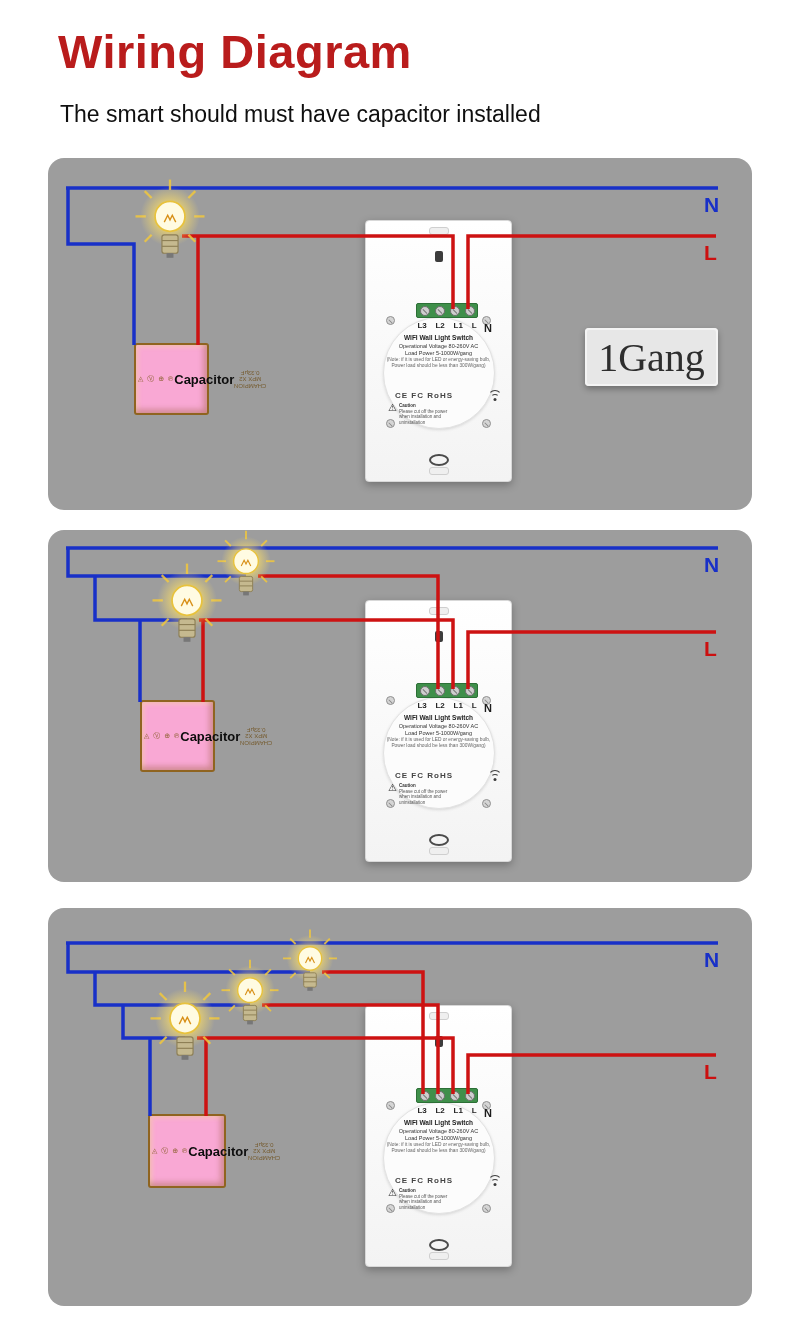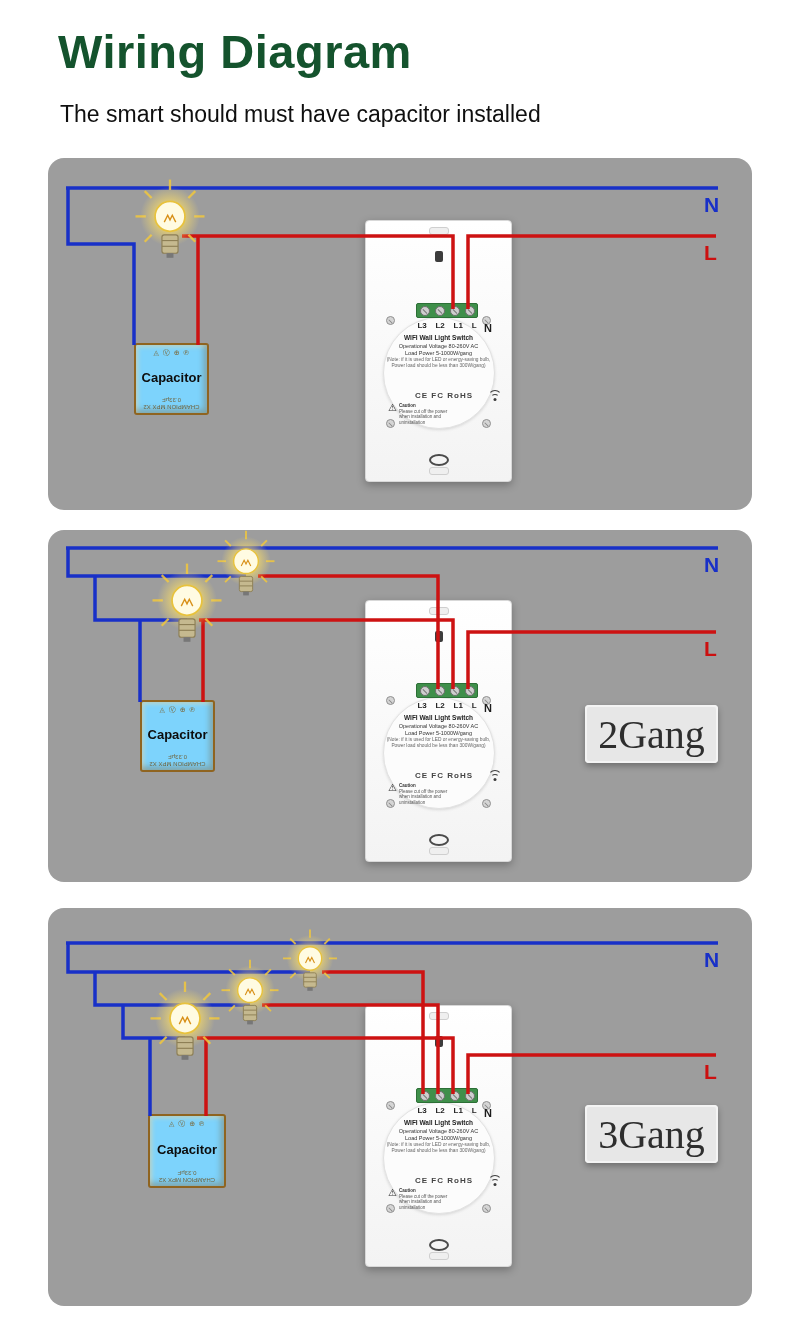--- a/index.html
+++ b/index.html
@@ -1,35 +1,35 @@
 <!DOCTYPE html>
 <html><head>
 <meta charset="utf-8">
 <style>
   html,body{margin:0;padding:0}
   body{width:800px;height:1325px;background:#ffffff;font-family:"Liberation Sans",sans-serif;position:relative;overflow:hidden}
 
-  .hdr-title{position:absolute;left:58px;top:24px;font-size:47px;font-weight:800;color:#14532d;letter-spacing:.5px}
+  .hdr-title{position:absolute;left:58px;top:24px;font-size:47px;font-weight:800;color:#b91c1c;letter-spacing:.5px}
   .hdr-sub{position:absolute;left:60px;top:101px;font-size:23px;color:#0f0f0f}
 
   .panel{position:absolute;left:48px;width:704px;background:#9d9d9d;border-radius:16px}
   #p1{top:158px;height:352px}
   #p2{top:530px;height:352px}
   #p3{top:908px;height:398px}
 
   .wires{position:absolute;left:0;top:0;z-index:3;pointer-events:none}
 
   .wlabel{position:absolute;z-index:4;font-weight:bold;font-size:21px;line-height:1}
   .wlabel.n{color:#1830c8}
   .wlabel.l{color:#cc1010}
 
   
-  .cap{position:absolute;z-index:2;background:#7dd3fc;border:2px solid #8f6420;border-radius:3px;
+  .cap{position:absolute;z-index:2;background:#f9a8d4;border:2px solid #8f6420;border-radius:3px;
        box-shadow:inset -3px -3px 6px rgba(120,70,10,.35),inset 2px 2px 4px rgba(255,230,170,.5);
-       display:flex;flex-direction:column;align-items:center;justify-content:space-between;padding:3px 2px;box-sizing:border-box}
+       display:flex;flex-direction:row;align-items:center;justify-content:space-between;padding:3px 2px;box-sizing:border-box}
   .cap .top{font-size:7px;color:#7a5414;opacity:.85;letter-spacing:1px;white-space:nowrap}
   .cap .lbl{font-size:13px;font-weight:bold;color:#0d0d0d;white-space:nowrap}
   .cap .bot{font-size:6px;color:#6b4a12;opacity:.8;transform:rotate(180deg);text-align:center;line-height:1.1}
 
   
   .badge{position:absolute;width:133px;height:58px;z-index:2;background:#e7e7e7;border-radius:4px;
          display:flex;align-items:center;justify-content:center;
          font-family:"Liberation Serif",serif;font-size:40px;color:#2e2e2e;
          box-shadow:0 3px 6px rgba(0,0,0,.3),inset 0 0 0 2px #f4f4f4}
 
@@ -46,21 +46,21 @@
   .d-terms{position:absolute;left:50px;top:82px;width:62px;height:15px;background:#3f8f4a;border:1px solid #2c6f36;border-radius:2px;
            display:flex;align-items:center;justify-content:space-around;box-sizing:border-box}
   .d-screw{width:10px;height:10px;border-radius:50%;background:#cfcfcf;border:1px solid #6e6e6e;position:relative;box-sizing:border-box}
   .d-screw::after{content:"";position:absolute;left:1px;right:1px;top:50%;height:1px;background:#777;transform:rotate(45deg)}
   .d-tlabels{position:absolute;left:47px;top:100px;width:68px;display:flex;justify-content:space-around;font-size:8px;font-weight:bold;color:#222}
   .d-n{position:absolute;left:118px;top:101px;font-size:11px;font-weight:bold;color:#1c1c1c}
   .d-title{position:absolute;left:0;right:0;top:113px;text-align:center;font-size:6.5px;font-weight:bold;color:#222}
   .d-l1{position:absolute;left:0;right:0;top:122px;text-align:center;font-size:5.5px;color:#333}
   .d-l2{position:absolute;left:0;right:0;top:129px;text-align:center;font-size:5.5px;color:#333}
   .d-note{position:absolute;left:18px;right:18px;top:136px;text-align:center;font-size:4.8px;color:#666;line-height:1.25}
-  .d-marks{position:absolute;left:43px;top:170px;width:70px;text-align:center;font-size:8px;font-weight:bold;color:#444;letter-spacing:1px}
+  .d-marks{position:absolute;left:23px;top:170px;width:70px;text-align:center;font-size:8px;font-weight:bold;color:#444;letter-spacing:1px}
   .d-caution{position:absolute;left:22px;top:182px;width:66px;display:flex;gap:2px;align-items:flex-start}
   .d-caution .tri{font-size:10px;line-height:1;color:#333}
   .d-caution .txt{font-size:4.5px;color:#555;line-height:1.25}
   .d-caution .ct{font-weight:bold;color:#333;display:block}
   .wifi{position:absolute;left:121px;top:169px;width:16px;height:14px}
   .wifi i{position:absolute;left:50%;transform:translateX(-50%);border-style:solid;border-color:#3c3c3c transparent transparent transparent;border-radius:50%;box-sizing:border-box}
   .wifi i.a1{width:14px;height:14px;top:0;border-width:1.6px}
   .wifi i.a2{width:8px;height:8px;top:3.5px;border-width:1.6px}
   .wifi i.dot{width:3px;height:3px;top:8px;background:#3c3c3c;border:none;border-radius:50%}
   .d-oval{position:absolute;left:50%;bottom:15px;transform:translateX(-50%);width:16px;height:8px;border:2px solid #4a4a4a;border-radius:50%}
@@ -114,20 +114,21 @@
     <div class="d-oval"></div>
     <div class="d-slot bot"></div>
   </div>
 
   <div class="cap" style="left:86px;top:185px;width:75px;height:72px">
     <div class="top">◬ Ⓥ ⊕ ℗</div>
     <div class="lbl">Capacitor</div>
     <div class="bot">CHAMPION MPX X2 0.33μF</div>
   </div>
 
+  <div class="badge" style="left:537px;top:170px">1Gang</div>
   <span class="wlabel n" style="left:656px;top:36px">N</span>
   <span class="wlabel l" style="left:656px;top:84px">L</span>
 
   <svg class="wires" width="704" height="352" viewBox="0 0 704 352">
     <defs>
       <radialGradient id="glowP1">
         <stop offset="0" stop-color="#ffec96" stop-opacity="0.95"></stop>
         <stop offset="0.55" stop-color="#ffe064" stop-opacity="0.55"></stop>
         <stop offset="1" stop-color="#ffe064" stop-opacity="0"></stop>
       </radialGradient>
@@ -205,21 +206,20 @@
     <div class="d-oval"></div>
     <div class="d-slot bot"></div>
   </div>
 
   <div class="cap" style="left:92px;top:170px;width:75px;height:72px">
     <div class="top">◬ Ⓥ ⊕ ℗</div>
     <div class="lbl">Capacitor</div>
     <div class="bot">CHAMPION MPX X2 0.33μF</div>
   </div>
 
-  <div class="badge" style="left:537px;top:175px">2Gang</div>
   <span class="wlabel n" style="left:656px;top:24px">N</span>
   <span class="wlabel l" style="left:656px;top:108px">L</span>
 
   <svg class="wires" width="704" height="352" viewBox="0 0 704 352">
     <defs>
       <radialGradient id="glowP2">
         <stop offset="0" stop-color="#ffec96" stop-opacity="0.95"></stop>
         <stop offset="0.55" stop-color="#ffe064" stop-opacity="0.55"></stop>
         <stop offset="1" stop-color="#ffe064" stop-opacity="0"></stop>
       </radialGradient>
@@ -318,21 +318,20 @@
     <div class="d-oval"></div>
     <div class="d-slot bot"></div>
   </div>
 
   <div class="cap" style="left:100px;top:206px;width:78px;height:74px">
     <div class="top">◬ Ⓥ ⊕ ℗</div>
     <div class="lbl">Capacitor</div>
     <div class="bot">CHAMPION MPX X2 0.33μF</div>
   </div>
 
-  <div class="badge" style="left:537px;top:197px">3Gang</div>
   <span class="wlabel n" style="left:656px;top:41px">N</span>
   <span class="wlabel l" style="left:656px;top:153px">L</span>
 
   <svg class="wires" width="704" height="398" viewBox="0 0 704 398">
     <defs>
       <radialGradient id="glowP3">
         <stop offset="0" stop-color="#ffec96" stop-opacity="0.95"></stop>
         <stop offset="0.55" stop-color="#ffe064" stop-opacity="0.55"></stop>
         <stop offset="1" stop-color="#ffe064" stop-opacity="0"></stop>
       </radialGradient>

